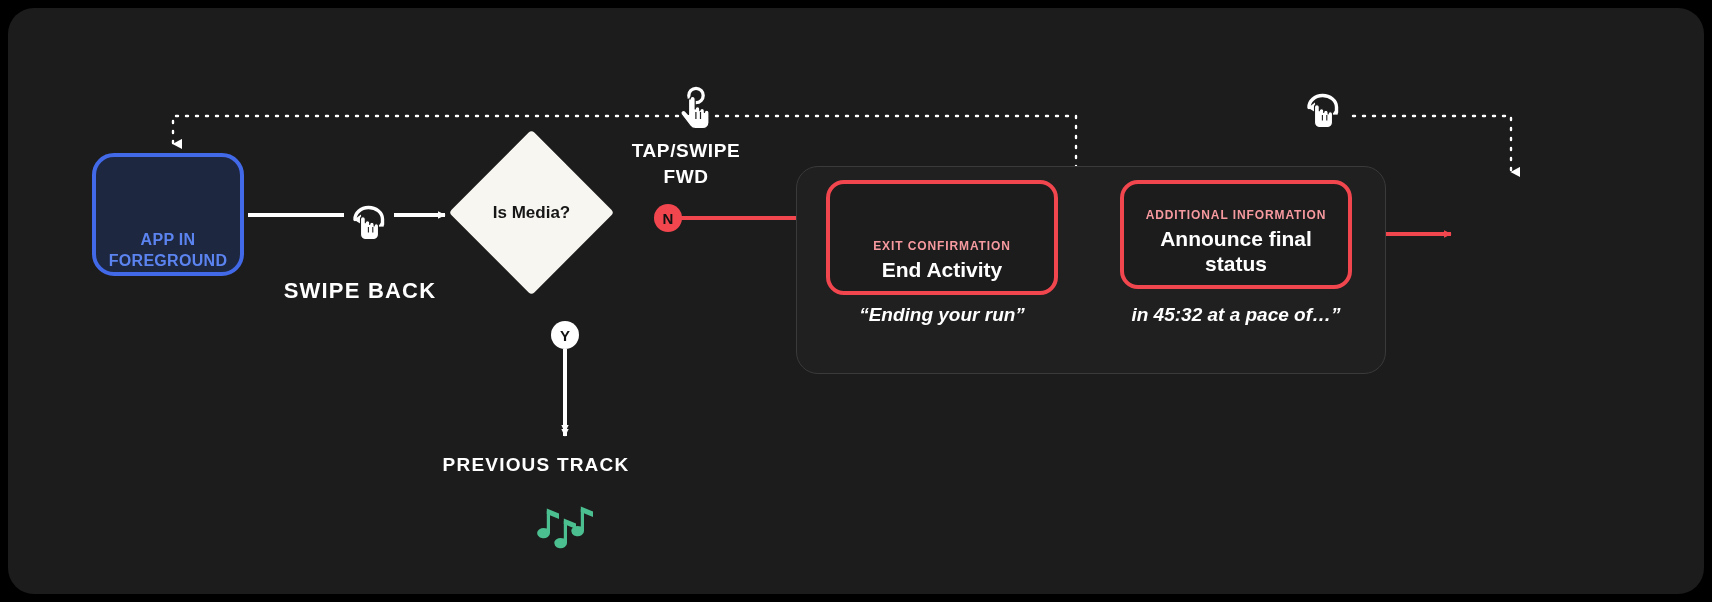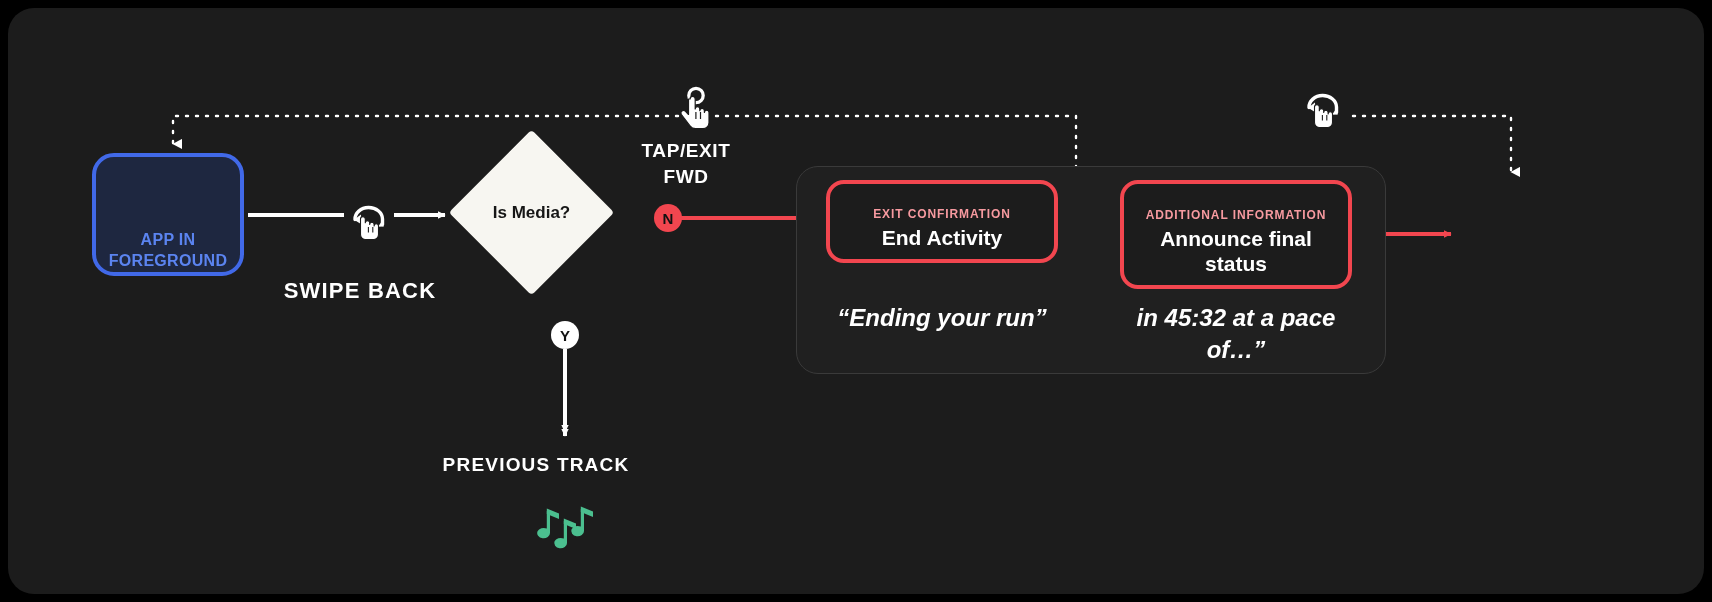--- a/index.html
+++ b/index.html
@@ -138,21 +138,21 @@
     flex-direction: column;
     align-items: center;
     justify-content: flex-end;
     padding: 8px 14px;
     z-index: 4;
   }
   #card-exit {
     left: 818px;
     top: 172px;
     width: 232px;
-    height: 83px;
+    height: 115px;
   }
   #card-info {
     left: 1112px;
     top: 172px;
     width: 232px;
     height: 109px;
   }
   .card-eyebrow {
     color: #f79aa0;
     font-weight: 700;
@@ -167,21 +167,21 @@
     line-height: 1.22;
     text-align: center;
   }
 
   
   .quote {
     position: absolute;
     color: #ffffff;
     font-weight: 700;
     font-style: italic;
-    font-size: 24px;
+    font-size: 19px;
     line-height: 1.32;
     text-align: center;
     width: 260px;
   }
   #quote-exit { left: 804px; top: 294px; }
   #quote-info { left: 1098px; top: 294px; }
 
   
   #earcon {
     left: 1447px;
@@ -310,21 +310,21 @@
   <div class="quote" id="quote-exit">“Ending your run”</div>
 
   <div class="quote" id="quote-info">
     <div>in 45:32 at a pace of…”</div>
   </div>
 
 
   <div class="label" id="label-swipe-back">SWIPE BACK</div>
 
   <div class="label" id="label-tap-swipe">
-    <div>TAP/EXIT</div>
+    <div>TAP/SWIPE</div>
     <div>FWD</div>
   </div>
 
   <div class="label" id="label-prev-track">PREVIOUS TRACK</div>
 
   <div class="icon" id="icon-swipe-back-1">
     <svg viewBox="0 0 42 42" width="42" height="42">
       <path d="M7 15.5 A13.5 11.5 0 0 1 34.5 15 L34.5 20.5" fill="none" stroke="#ffffff" stroke-width="3.4" stroke-linecap="round"></path>
       <path d="M13 10.5 L6 15.8 L13.4 20.2 Z" fill="#ffffff"></path>
       <path d="M33 18.5 L36 22.5 L30 22.8 Z" fill="#ffffff"></path>

